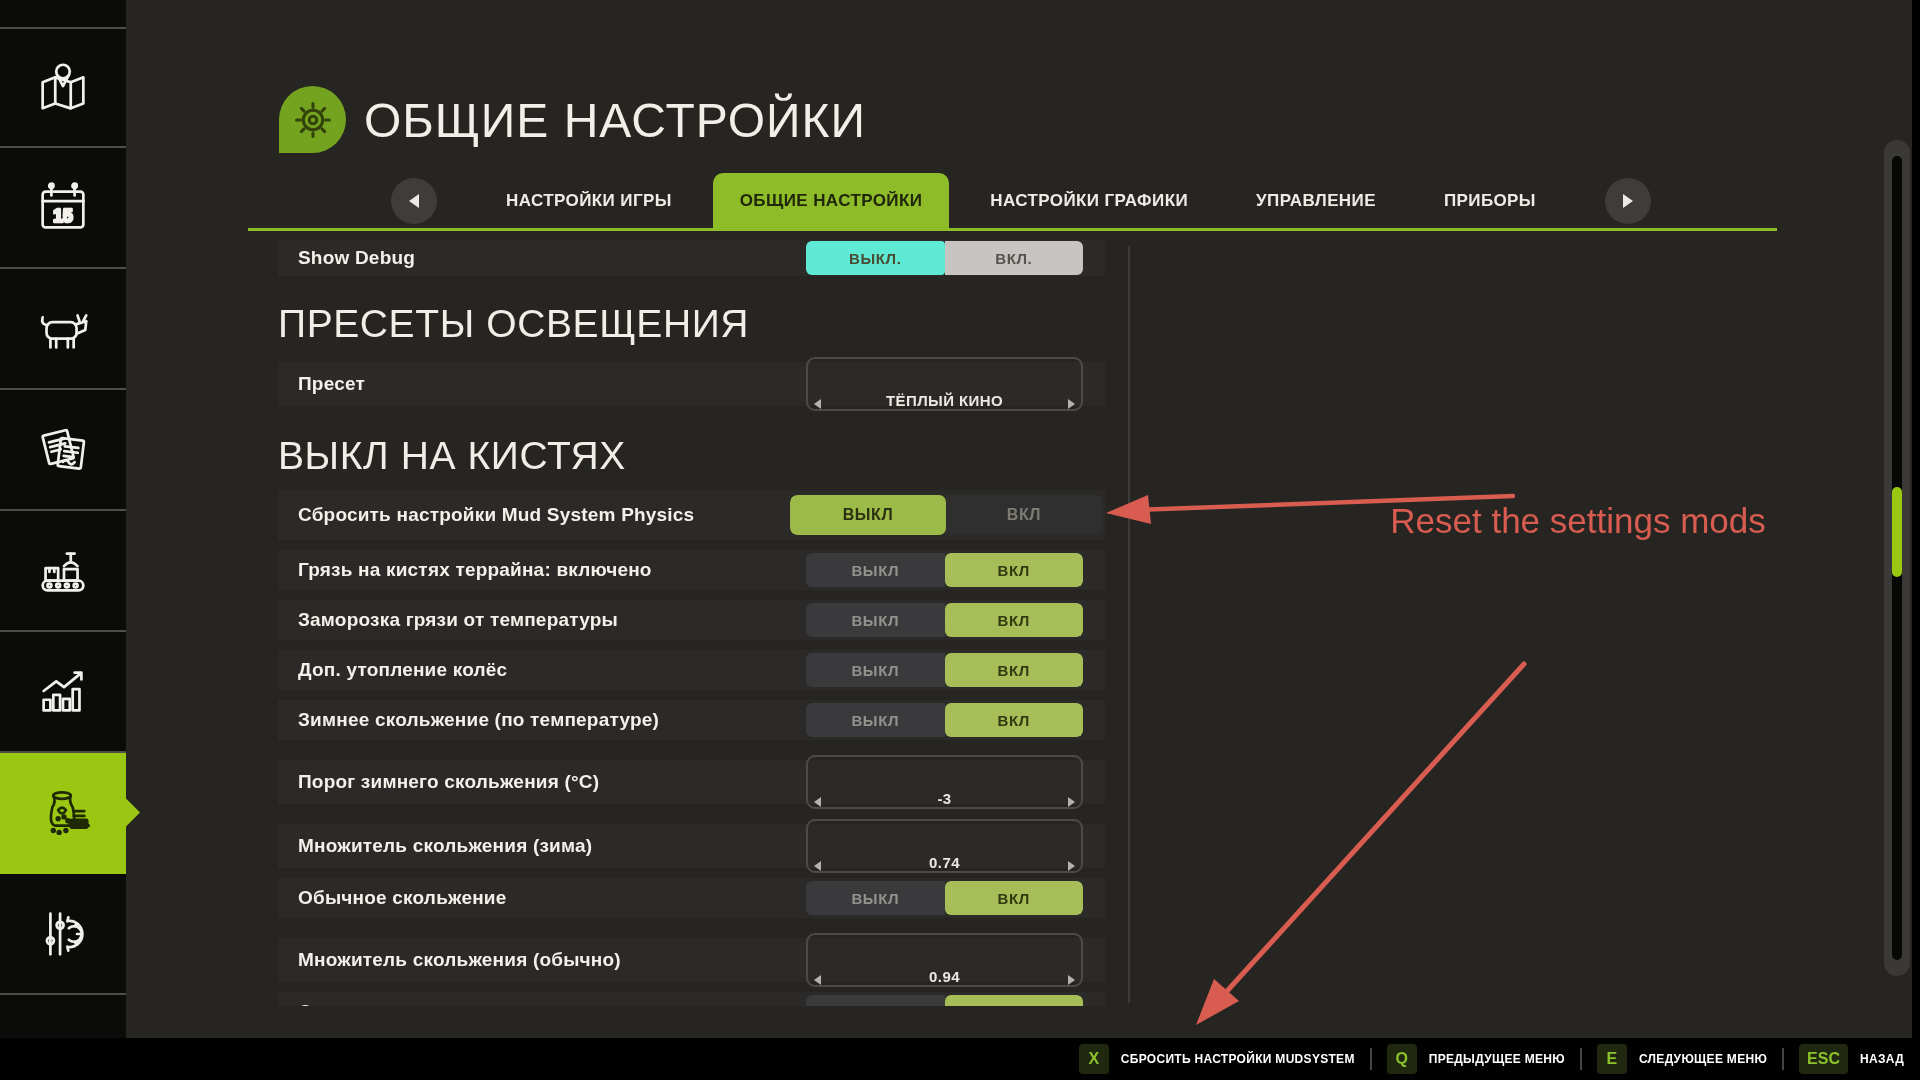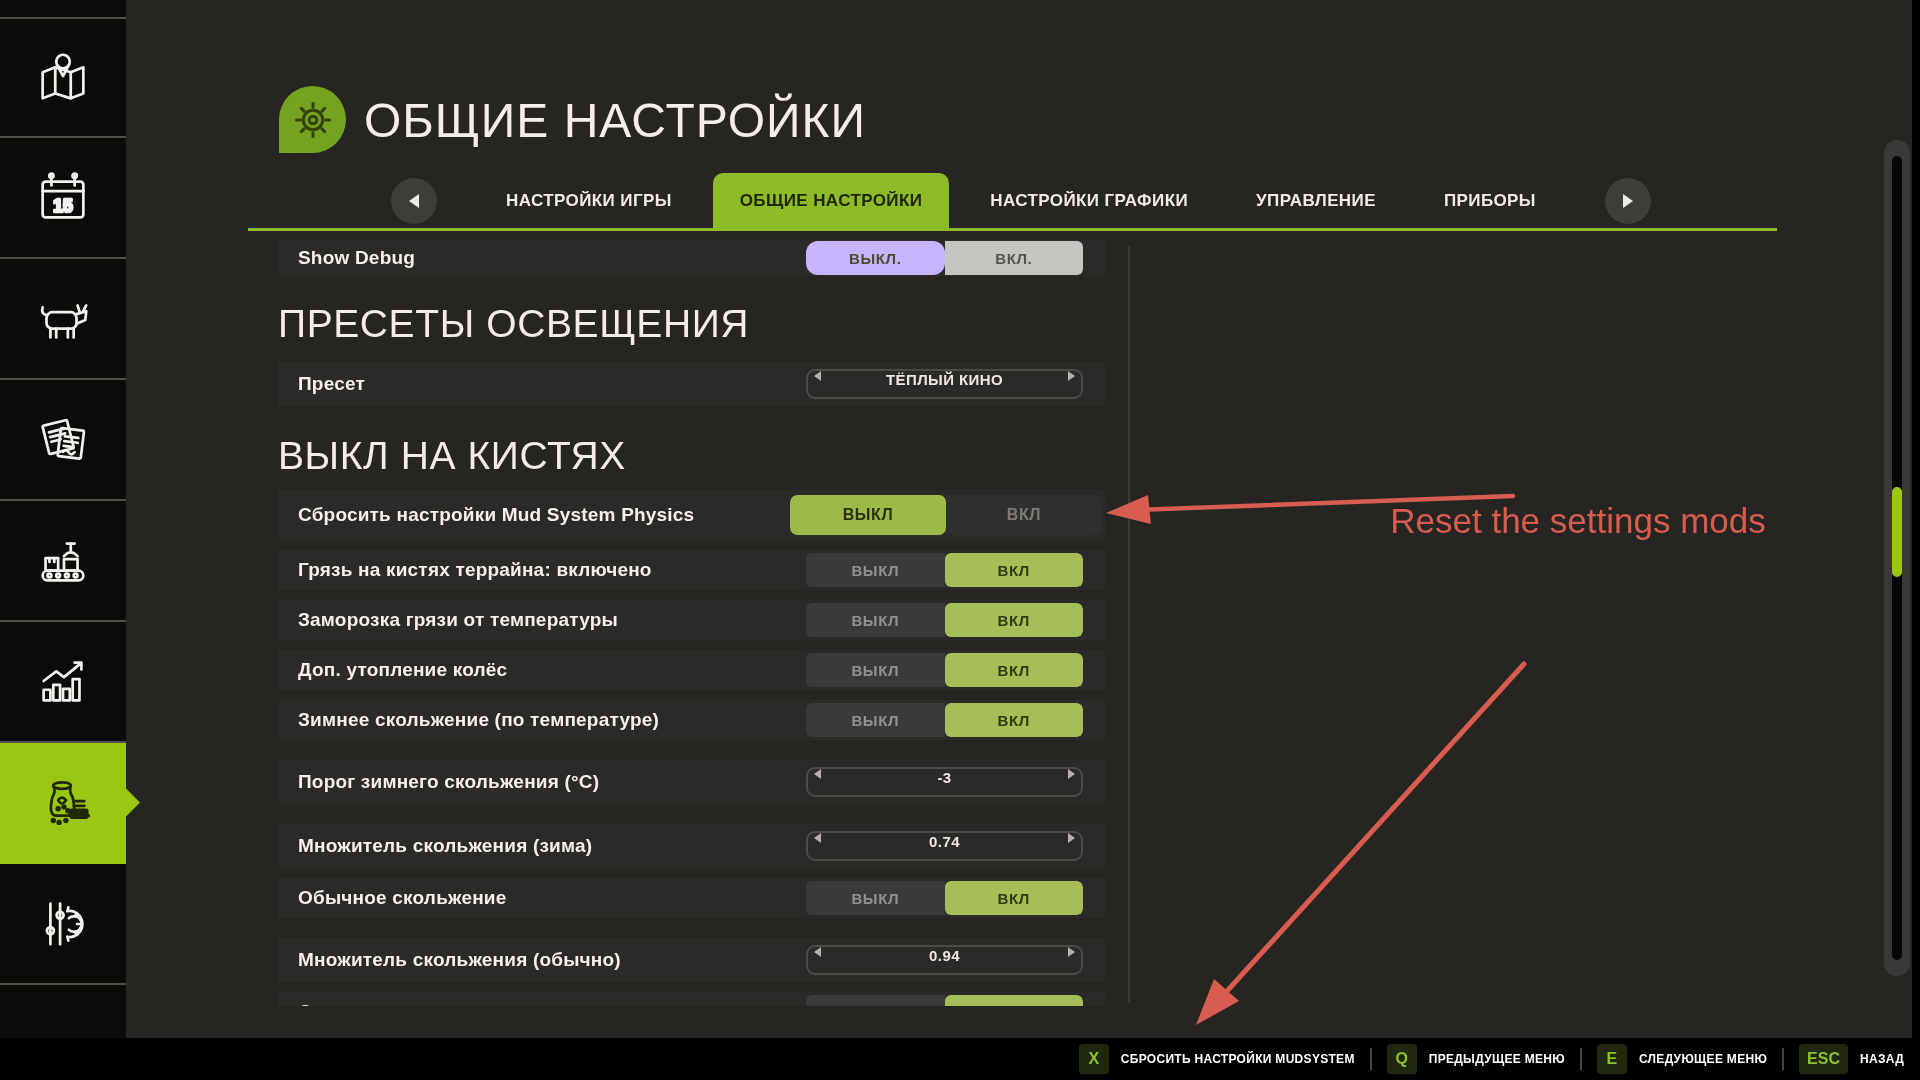--- a/index.html
+++ b/index.html
@@ -1,20 +1,20 @@
 <!DOCTYPE html>
 <html><head>
 <meta charset="utf-8">
 <style>
   * { margin:0; padding:0; box-sizing:border-box; }
   html,body { width:1920px; height:1080px; background:#000; font-family:"Liberation Sans",sans-serif; overflow:hidden; }
   #stage { position:relative; width:1920px; height:1080px; background:#262522; overflow:hidden; }
 
   
-  #sidebar { position:absolute; left:0; top:0; width:126px; height:1080px; background:#0b0b09; padding-top:17px; }
+  #sidebar { position:absolute; left:0; top:0; width:126px; height:1080px; background:#0b0b09; padding-top:27px; }
   .tile { position:relative; width:126px; height:121px; display:flex; align-items:center; justify-content:center; border-bottom:2px solid #4f4d48; }
   .tile:first-child { border-top:2px solid #4f4d48; }
   .tile.active { background:#9ac812; border-bottom-color:#9ac812; }
   .tile .icn { width:62px; height:62px; }
   .tile .icn * { stroke:#f2f0ea; fill:none; stroke-width:2.8; stroke-linecap:round; stroke-linejoin:round; }
   .tile.active .icn * { stroke:#1f2a04; }
   .notch { position:absolute; right:-14px; top:50%; transform:translateY(-50%); width:15px; height:30px; background:#9ac812; clip-path:polygon(0 0,100% 50%,0 100%); }
 
   
   #hdr-icon { position:absolute; left:279px; top:86px; width:67px; height:67px; background:#74a41f; border-radius:34px 34px 34px 0; display:flex; align-items:center; justify-content:center; }
@@ -42,24 +42,24 @@
   .sel-row { height:44px; margin-top:20px; }
 
   .toggle { position:absolute; right:22px; top:50%; transform:translateY(-50%); width:277px; height:34px; display:flex; border-radius:6px; overflow:hidden; }
   .toggle .opt { flex:1; display:flex; align-items:center; justify-content:center; font-size:15px; font-weight:bold; letter-spacing:.6px; cursor:pointer; }
   .opt.g-on   { background:#a6bd58; color:#333a10; border-radius:6px; }
   .opt.g-off  { background:#3a3a3c; color:#94928c; }
   .focused .toggle { width:312px; height:40px; right:3px; border-radius:7px; }
   .focused .opt { font-size:16px; }
   .opt.big-on  { background:#9cba47; color:#2b3110; border-radius:7px; }
   .opt.big-off { background:#2f2f2f; color:#7d7b73; }
-  .opt.pale-on { background:#c4b5fd; color:#4b4b33; border-radius:12px; }
+  .opt.pale-on { background:#5eead4; color:#4b4b33; border-radius:4px; }
   .opt.silver  { background:#c6c5c2; color:#55544c; }
 
-  .selector { position:absolute; right:22px; top:50%; transform:translateY(-50%); width:277px; height:30px; border:2px solid #4c4b47; border-radius:9px; display:flex; align-items:flex-start; padding:0 6px; cursor:pointer; }
+  .selector { position:absolute; right:22px; top:50%; transform:translateY(-50%); width:277px; height:54px; border:2px solid #4c4b47; border-radius:9px; display:flex; align-items:flex-end; padding:0 6px; cursor:pointer; }
   .selector .val { flex:1; text-align:center; font-size:15px; font-weight:bold; color:#ece9e2; letter-spacing:.4px; }
   .sel-tri-l { width:0; height:0; border-top:5px solid transparent; border-bottom:5px solid transparent; border-right:7px solid #b5b2ac; }
   .sel-tri-r { width:0; height:0; border-top:5px solid transparent; border-bottom:5px solid transparent; border-left:7px solid #b5b2ac; }
 
   #divider-v { position:absolute; left:1128px; top:246px; width:2px; height:757px; background:#3c3b38; }
 
   
   #scrollbar { position:absolute; left:1884px; top:140px; width:26px; height:836px; background:#3a3938; border-radius:13px; }
   #scroll-track { position:absolute; left:8px; top:16px; width:10px; height:804px; background:#070706; border-radius:5px; }
   #scroll-thumb { position:absolute; left:8px; top:347px; width:10px; height:90px; background:#9ac812; border-radius:5px; cursor:pointer; }

